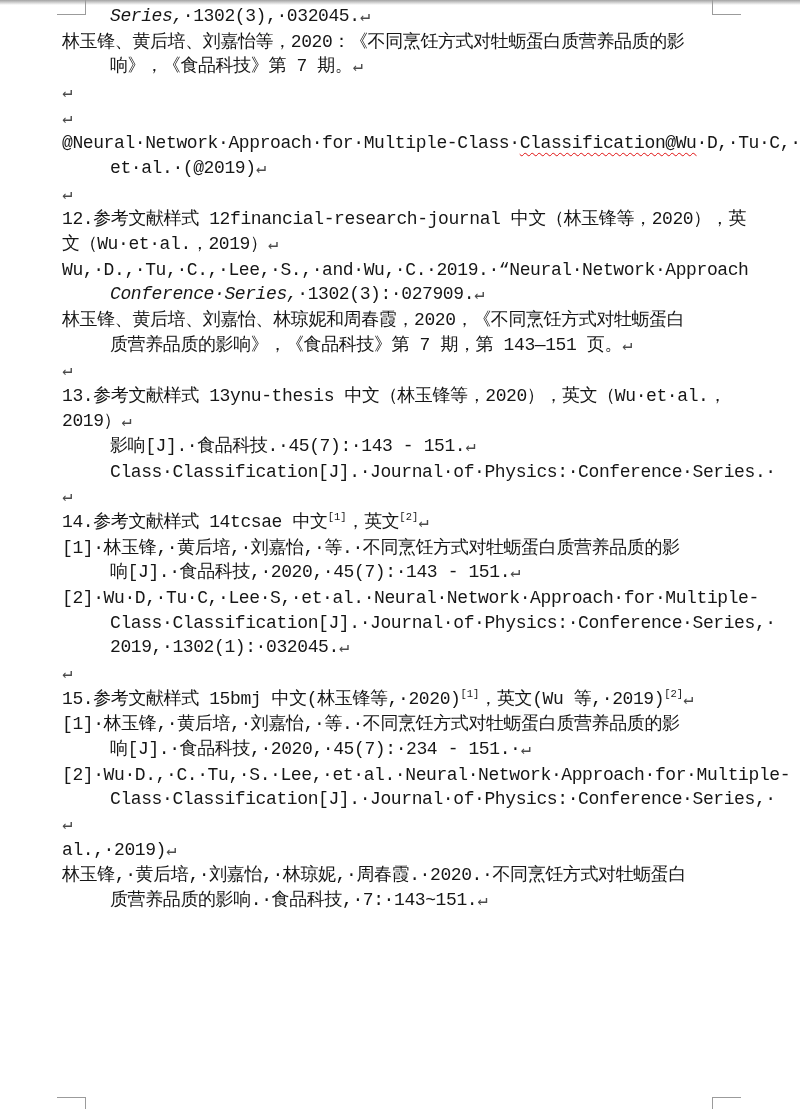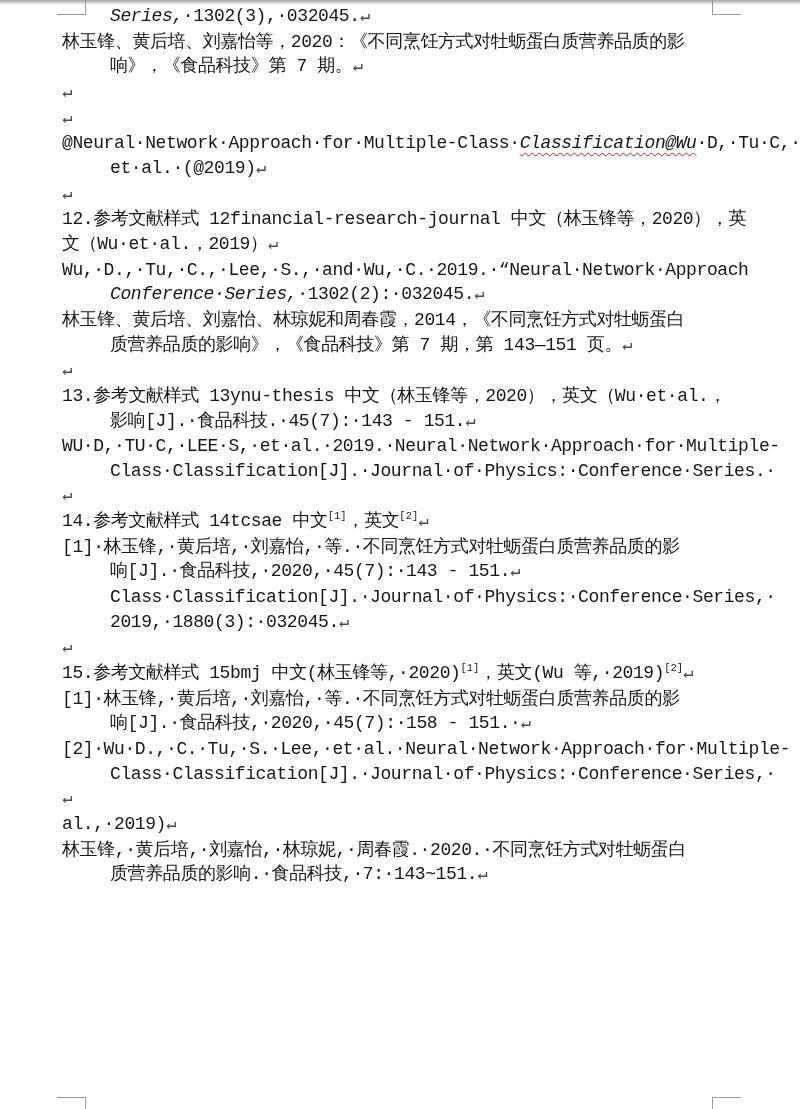--- a/index.html
+++ b/index.html
@@ -35,21 +35,20 @@
     white-space: pre;
   }
   .ln.ind { padding-left: 48px; }
   .seg.i { font-style: italic; }
   .seg.sq {
     text-decoration-line: underline;
     text-decoration-style: wavy;
     text-decoration-color: var(--squiggle, #e01010);
     text-decoration-thickness: 1px;
     text-underline-offset: 4px;
-    font-style: italic;
   }
   sup.seg {
     font-size: 10.5px;
     letter-spacing: 0;
     vertical-align: super;
     line-height: 0;
   }
   .mark {
     color: var(--pmark, #4a4a4a);
     font-size: 17px;
@@ -69,38 +68,39 @@
       <div class="ln"><span class="seg">林玉锋、黄后培、刘嘉怡等，2020：《不同烹饪方式对牡蛎蛋白质营养品质的影</span></div>
       <div class="ln ind"><span class="seg">响》，《食品科技》第 7 期。</span><span class="mark">↵</span></div>
       <div class="ln"><span class="mark">↵</span></div>
       <div class="ln"><span class="mark">↵</span></div>
       <div class="ln"><span class="seg">@Neural·Network·Approach·for·Multiple-Class·</span><span class="seg sq">Classification@Wu</span><span class="seg">·D,·Tu·C,·</span></div>
       <div class="ln ind"><span class="seg">et·al.·(@2019)</span><span class="mark">↵</span></div>
       <div class="ln"><span class="mark">↵</span></div>
       <div class="ln"><span class="seg">12.参考文献样式 12financial-research-journal 中文（林玉锋等，2020），英</span></div>
       <div class="ln"><span class="seg">文（Wu·et·al.，2019）</span><span class="mark">↵</span></div>
       <div class="ln"><span class="seg">Wu,·D.,·Tu,·C.,·Lee,·S.,·and·Wu,·C.·2019.·“Neural·Network·Approach</span></div>
-      <div class="ln ind"><span class="seg i">Conference·Series,</span><span class="seg">·1302(2):·032045.</span><span class="mark">↵</span></div>
-      <div class="ln"><span class="seg">林玉锋、黄后培、刘嘉怡、林琼妮和周春霞，2014，《不同烹饪方式对牡蛎蛋白</span></div>
+      <div class="ln ind"><span class="seg i">Conference·Series,</span><span class="seg">·1302(3):·027909.</span><span class="mark">↵</span></div>
+      <div class="ln"><span class="seg">林玉锋、黄后培、刘嘉怡、林琼妮和周春霞，2020，《不同烹饪方式对牡蛎蛋白</span></div>
       <div class="ln ind"><span class="seg">质营养品质的影响》，《食品科技》第 7 期，第 143—151 页。</span><span class="mark">↵</span></div>
       <div class="ln"><span class="mark">↵</span></div>
       <div class="ln"><span class="seg">13.参考文献样式 13ynu-thesis 中文（林玉锋等，2020），英文（Wu·et·al.，</span></div>
+      <div class="ln"><span class="seg">2019）</span><span class="mark">↵</span></div>
       <div class="ln ind"><span class="seg">影响[J].·食品科技.·45(7):·143 - 151.</span><span class="mark">↵</span></div>
-      <div class="ln"><span class="seg">WU·D,·TU·C,·LEE·S,·et·al.·2019.·Neural·Network·Approach·for·Multiple-</span></div>
       <div class="ln ind"><span class="seg">Class·Classification[J].·Journal·of·Physics:·Conference·Series.·</span></div>
       <div class="ln"><span class="mark">↵</span></div>
       <div class="ln"><span class="seg">14.参考文献样式 14tcsae 中文</span><sup class="seg">[1]</sup><span class="seg">，英文</span><sup class="seg">[2]</sup><span class="mark">↵</span></div>
       <div class="ln"><span class="seg">[1]·林玉锋,·黄后培,·刘嘉怡,·等.·不同烹饪方式对牡蛎蛋白质营养品质的影</span></div>
       <div class="ln ind"><span class="seg">响[J].·食品科技,·2020,·45(7):·143 - 151.</span><span class="mark">↵</span></div>
+      <div class="ln"><span class="seg">[2]·Wu·D,·Tu·C,·Lee·S,·et·al.·Neural·Network·Approach·for·Multiple-</span></div>
       <div class="ln ind"><span class="seg">Class·Classification[J].·Journal·of·Physics:·Conference·Series,·</span></div>
-      <div class="ln ind"><span class="seg">2019,·1880(3):·032045.</span><span class="mark">↵</span></div>
+      <div class="ln ind"><span class="seg">2019,·1302(1):·032045.</span><span class="mark">↵</span></div>
       <div class="ln"><span class="mark">↵</span></div>
       <div class="ln"><span class="seg">15.参考文献样式 15bmj 中文(林玉锋等,·2020)</span><sup class="seg">[1]</sup><span class="seg">，英文(Wu 等,·2019)</span><sup class="seg">[2]</sup><span class="mark">↵</span></div>
       <div class="ln"><span class="seg">[1]·林玉锋,·黄后培,·刘嘉怡,·等.·不同烹饪方式对牡蛎蛋白质营养品质的影</span></div>
-      <div class="ln ind"><span class="seg">响[J].·食品科技,·2020,·45(7):·158 - 151.·</span><span class="mark">↵</span></div>
+      <div class="ln ind"><span class="seg">响[J].·食品科技,·2020,·45(7):·234 - 151.·</span><span class="mark">↵</span></div>
       <div class="ln"><span class="seg">[2]·Wu·D.,·C.·Tu,·S.·Lee,·et·al.·Neural·Network·Approach·for·Multiple-</span></div>
       <div class="ln ind"><span class="seg">Class·Classification[J].·Journal·of·Physics:·Conference·Series,·</span></div>
       <div class="ln"><span class="mark">↵</span></div>
       <div class="ln"><span class="seg">al.,·2019)</span><span class="mark">↵</span></div>
       <div class="ln"><span class="seg">林玉锋,·黄后培,·刘嘉怡,·林琼妮,·周春霞.·2020.·不同烹饪方式对牡蛎蛋白</span></div>
       <div class="ln ind"><span class="seg">质营养品质的影响.·食品科技,·7:·143~151.</span><span class="mark">↵</span></div>
     </div>
 </div>
 
 </body></html>

